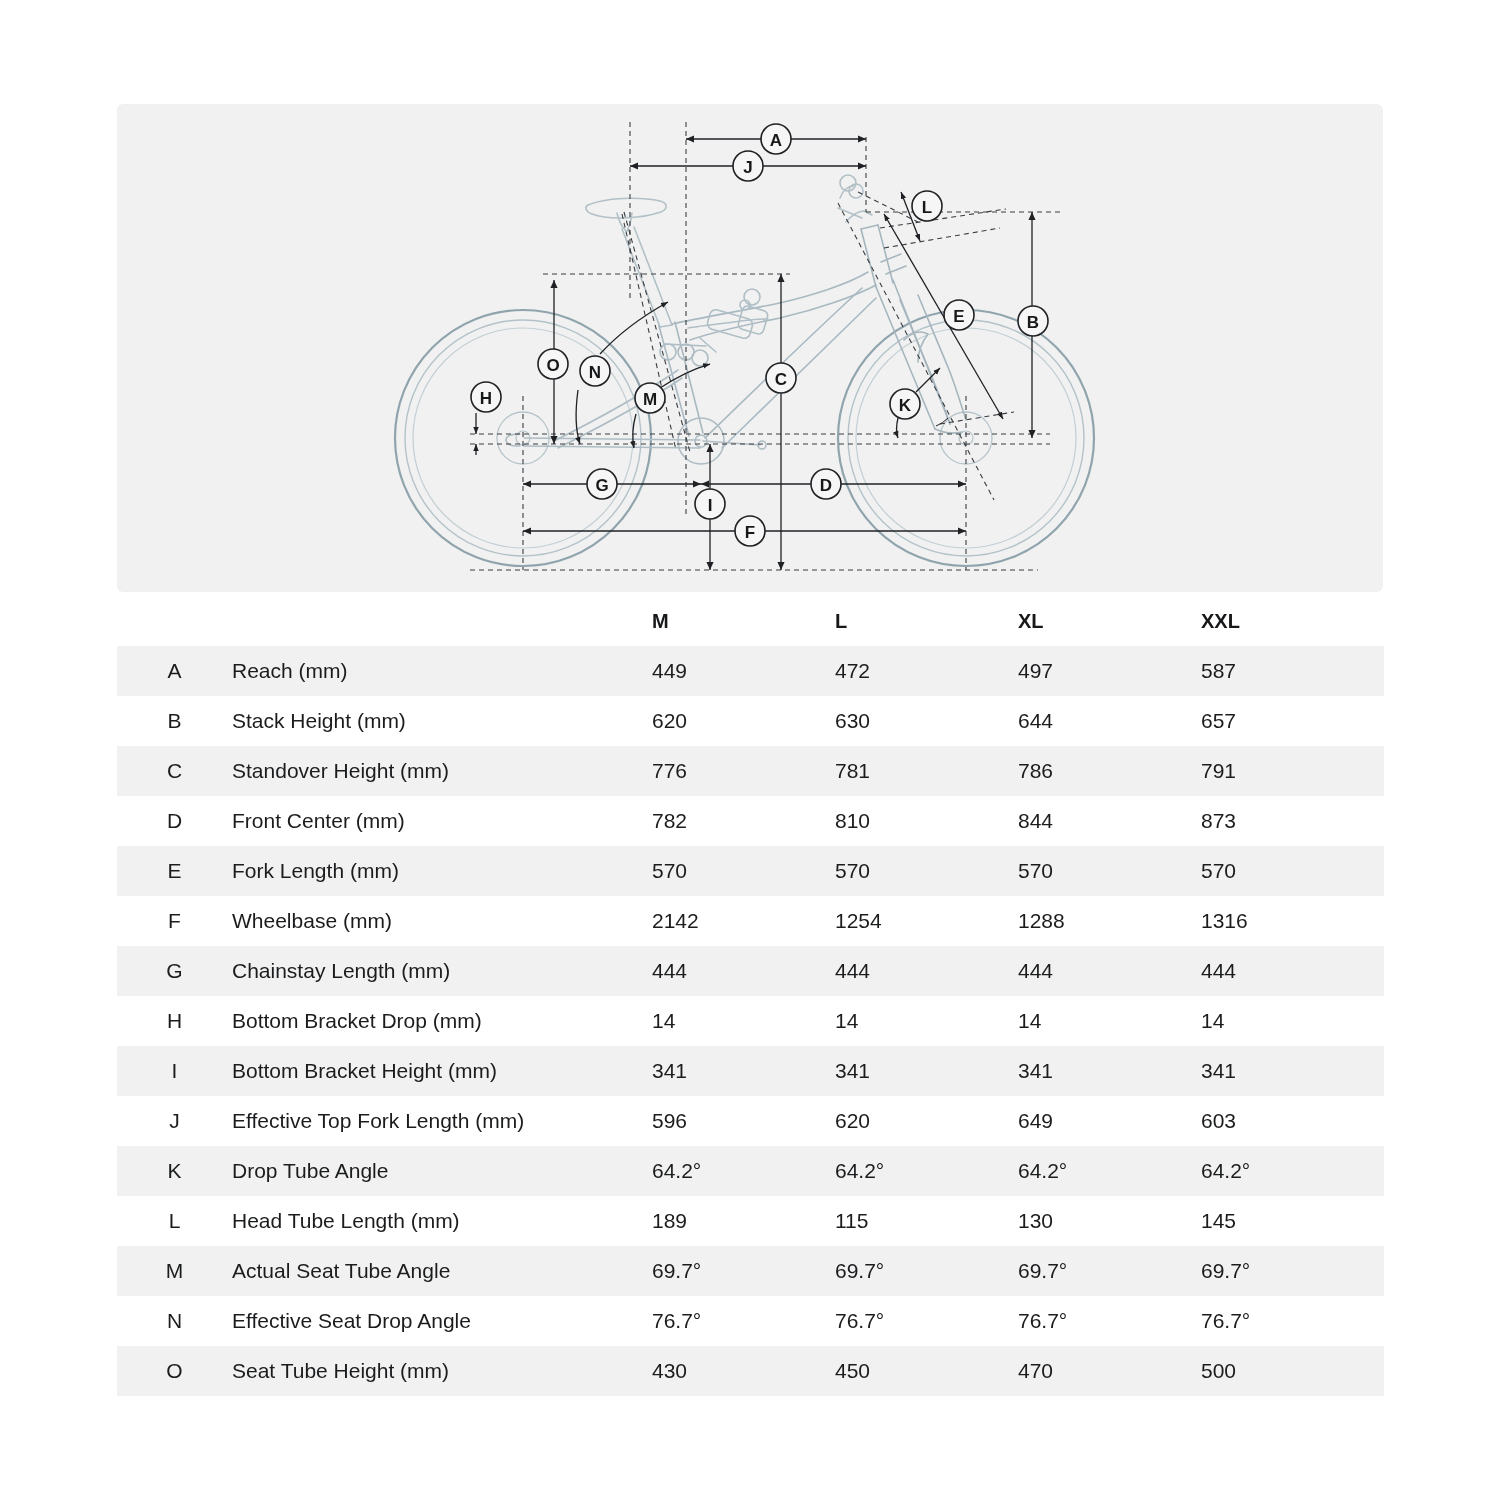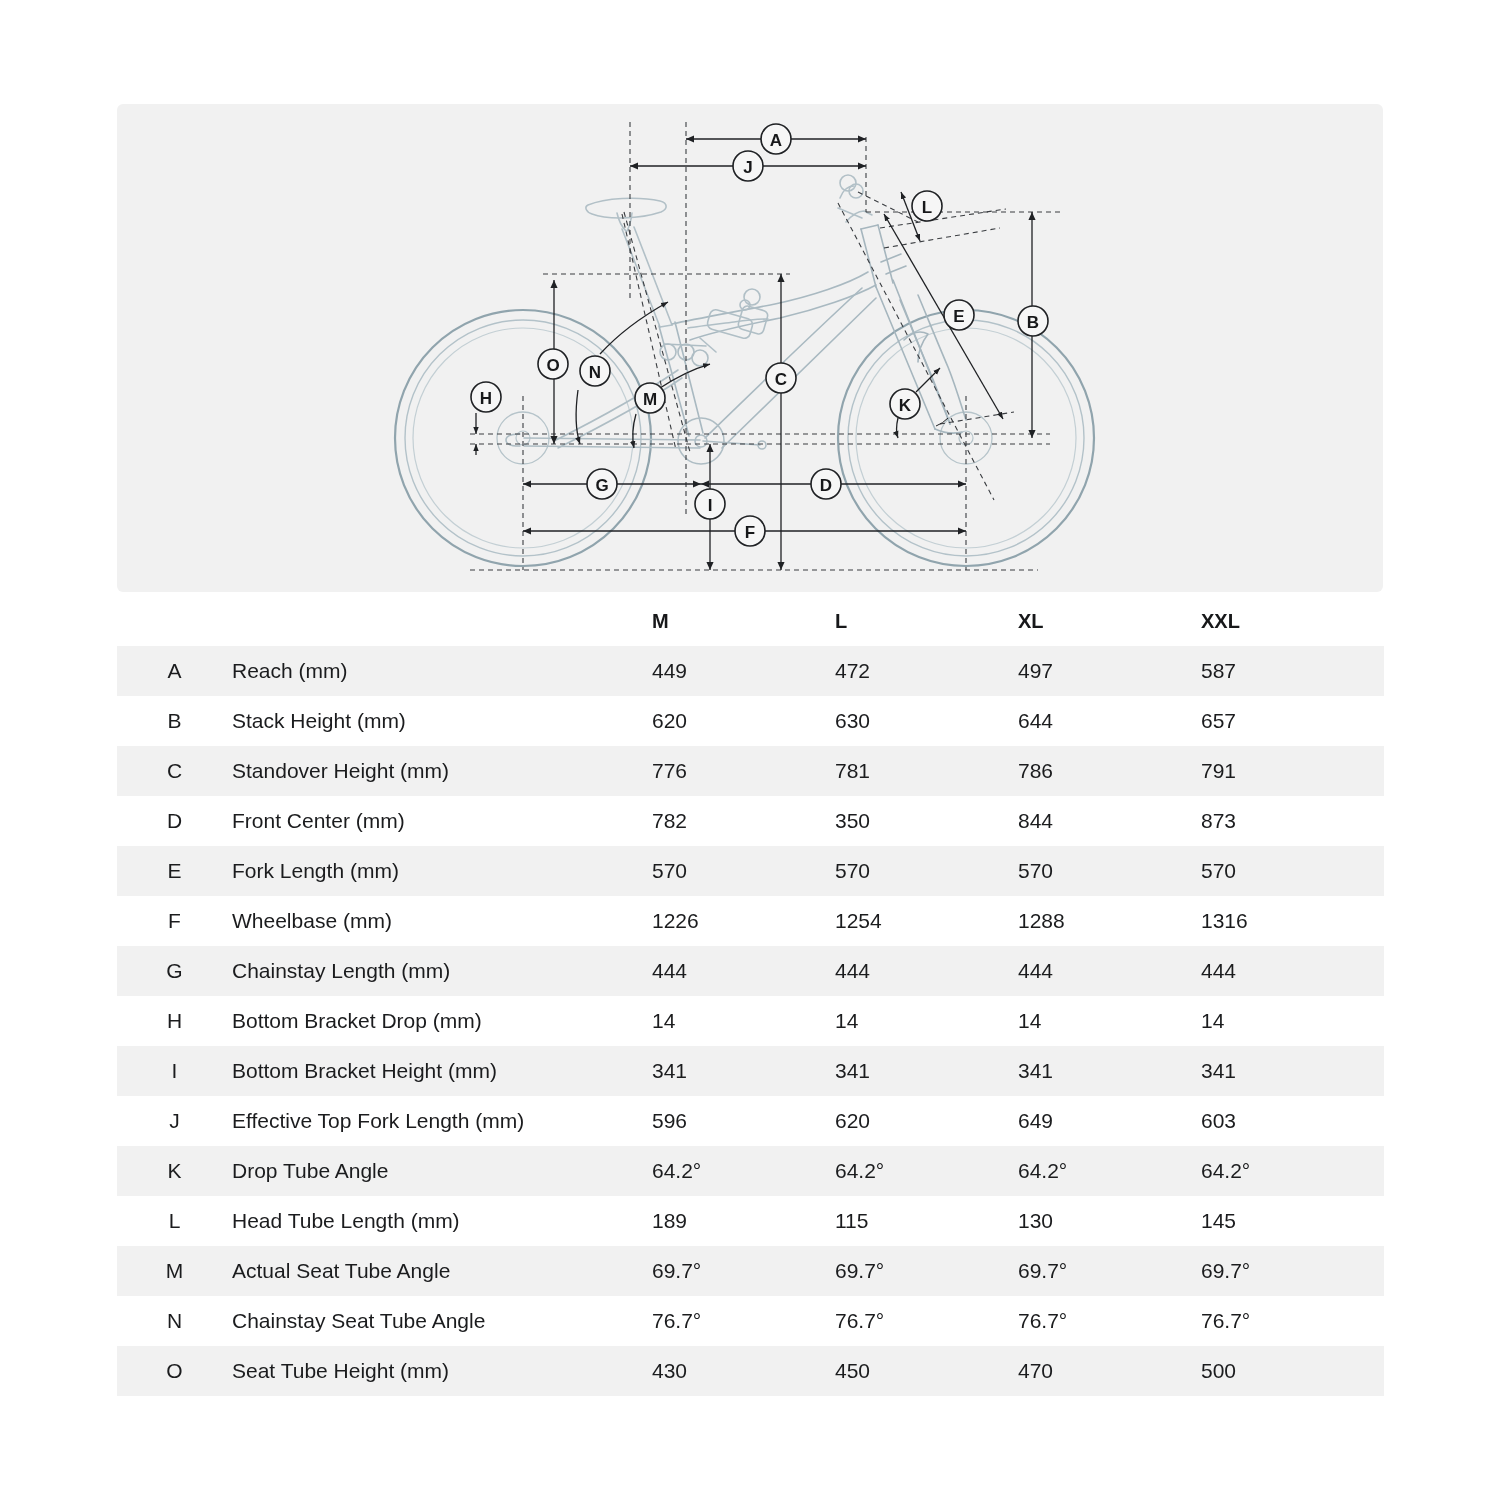--- a/index.html
+++ b/index.html
@@ -390,36 +390,36 @@
           <td class="name">Standover Height (mm)</td>
           <td class="val">776</td>
           <td class="val">781</td>
           <td class="val">786</td>
           <td class="val">791</td>
         </tr>
         <tr class="even">
           <td class="key">D</td>
           <td class="name">Front Center (mm)</td>
           <td class="val">782</td>
-          <td class="val">350</td>
+          <td class="val">810</td>
           <td class="val">844</td>
           <td class="val">873</td>
         </tr>
         <tr class="odd">
           <td class="key">E</td>
           <td class="name">Fork Length (mm)</td>
           <td class="val">570</td>
           <td class="val">570</td>
           <td class="val">570</td>
           <td class="val">570</td>
         </tr>
         <tr class="even">
           <td class="key">F</td>
           <td class="name">Wheelbase (mm)</td>
-          <td class="val">1226</td>
+          <td class="val">2142</td>
           <td class="val">1254</td>
           <td class="val">1288</td>
           <td class="val">1316</td>
         </tr>
         <tr class="odd">
           <td class="key">G</td>
           <td class="name">Chainstay Length (mm)</td>
           <td class="val">444</td>
           <td class="val">444</td>
           <td class="val">444</td>
@@ -468,21 +468,21 @@
         <tr class="odd">
           <td class="key">M</td>
           <td class="name">Actual Seat Tube Angle</td>
           <td class="val">69.7°</td>
           <td class="val">69.7°</td>
           <td class="val">69.7°</td>
           <td class="val">69.7°</td>
         </tr>
         <tr class="even">
           <td class="key">N</td>
-          <td class="name">Chainstay Seat Tube Angle</td>
+          <td class="name">Effective Seat Drop Angle</td>
           <td class="val">76.7°</td>
           <td class="val">76.7°</td>
           <td class="val">76.7°</td>
           <td class="val">76.7°</td>
         </tr>
         <tr class="odd">
           <td class="key">O</td>
           <td class="name">Seat Tube Height (mm)</td>
           <td class="val">430</td>
           <td class="val">450</td>

